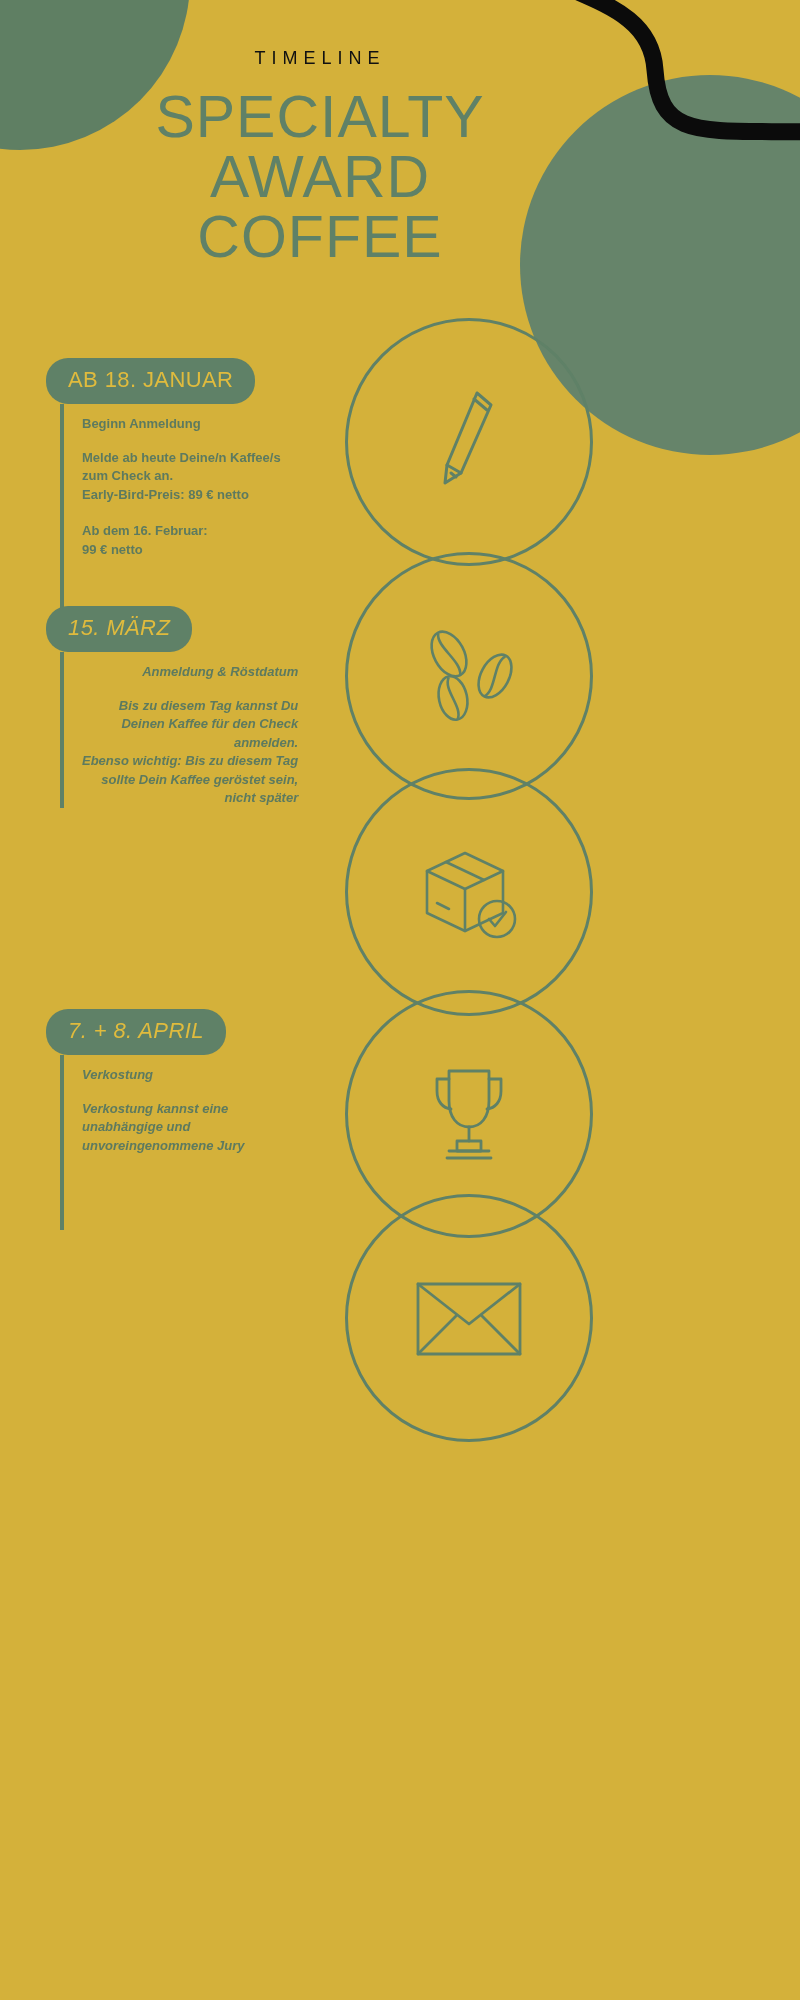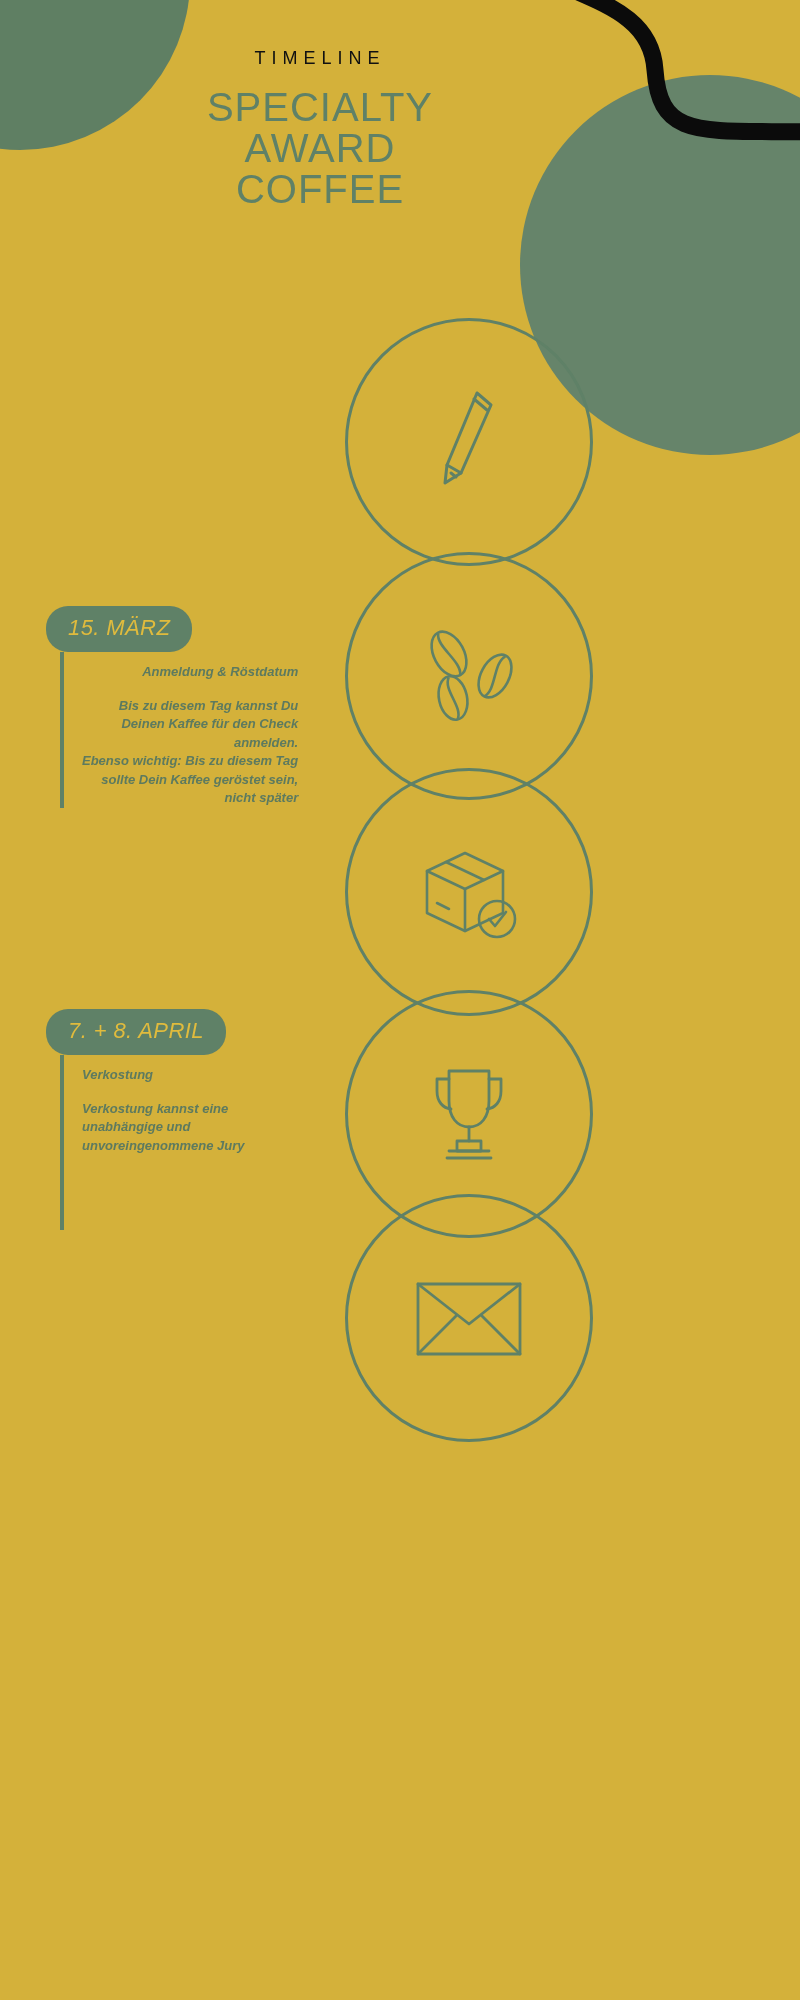--- a/index.html
+++ b/index.html
@@ -29,21 +29,21 @@
     position:absolute;left:470px;top:-20px;width:340px;height:230px;
   }
 
   
   .header{position:absolute;left:0;top:48px;width:640px;text-align:center;}
   .kicker{
     font-size:18px;letter-spacing:6px;color:#111;font-weight:400;
     margin:0 0 18px 0;
   }
   .title{
-    font-size:40px;line-height:1.02;color:#5f8167;font-weight:400;
+    font-size:59px;line-height:1.02;color:#5f8167;font-weight:400;
     margin:12px;letter-spacing:1px;
   }
   .title div{display:block;}
 
   
   .circle{
     position:absolute;border-radius:50%;
     border:3px solid #5f8167;
     box-sizing:border-box;
   }
@@ -176,20 +176,31 @@
         <g fill="none" stroke="#5f8167" stroke-width="2.8" stroke-linejoin="round" stroke-linecap="round">
           <rect x="8" y="10" width="102" height="70"></rect>
           <path d="M8 10 L59 50 L110 10"></path>
           <path d="M8 80 L46 42"></path>
           <path d="M110 80 L72 42"></path>
         </g>
       </svg>
     </div>
   </div>
 
+  <div class="entry" style="top:358px;">
+    <div class="pill">AB 18. JANUAR</div>
+    <div class="entry-body" style="min-height:196px;">
+      <p class="sub">Beginn Anmeldung</p>
+      <p class="para">Melde ab heute Deine/n Kaffee/s
+zum Check an.
+Early-Bird-Preis: 89 € netto</p>
+      <p class="para">Ab dem 16. Februar:
+99 € netto</p>
+    </div>
+  </div>
 
   <div class="entry" style="top:606px;font-style:italic;">
     <div class="pill">15. MÄRZ</div>
     <div class="entry-body" style="min-height:142px;text-align:right;">
       <p class="sub">Anmeldung &amp; Röstdatum</p>
       <p class="para">Bis zu diesem Tag kannst Du
 Deinen Kaffee für den Check
 anmelden.
 Ebenso wichtig: Bis zu diesem Tag
 sollte Dein Kaffee geröstet sein,

